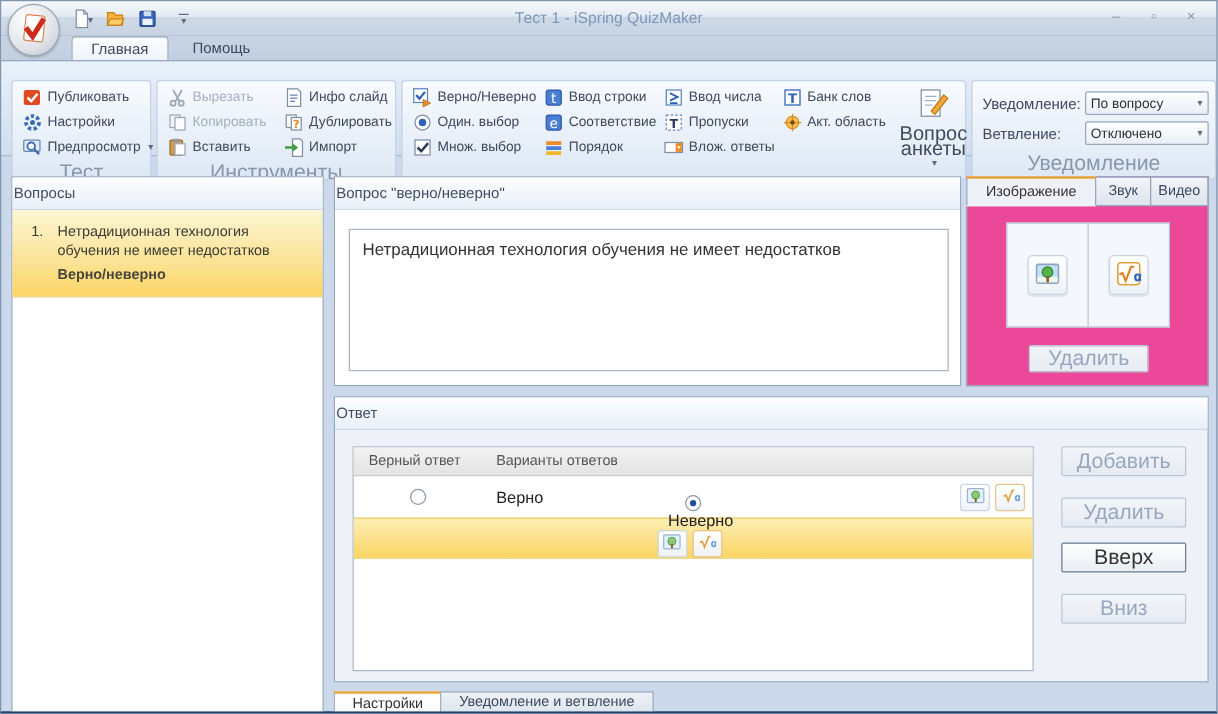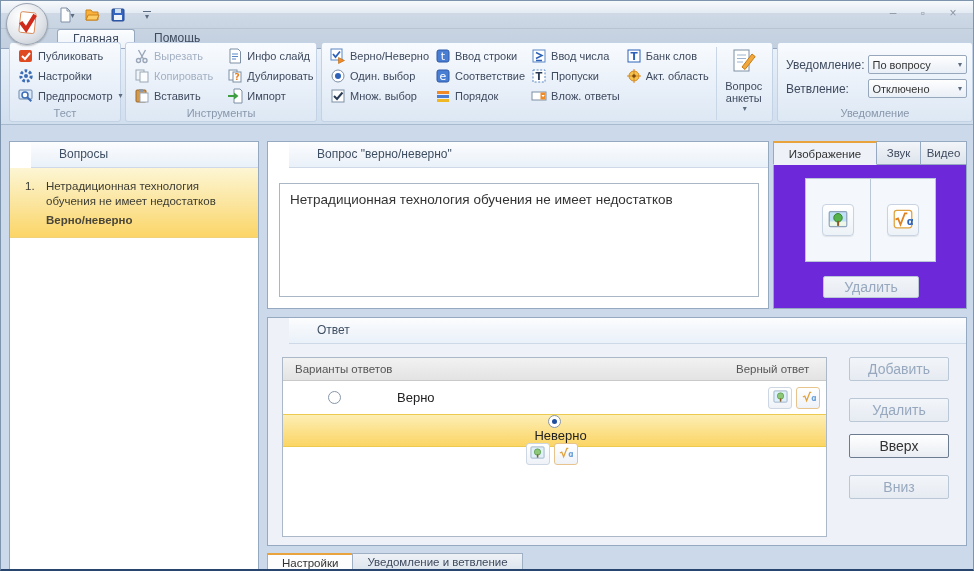--- a/index.html
+++ b/index.html
@@ -48,58 +48,58 @@
   .rtab.active {
     background:linear-gradient(#fbfdfe,#eef3f9);
     border:1px solid #96a8bf; border-bottom:none; border-radius:3px 3px 0 0;
   }
 
   
   .ribbon {
     position:absolute; left:0; top:47px; width:100%; height:77px;
     background:linear-gradient(#e9f1fa,#dbe6f3 55%, #d0deee);
     border-top:1px solid #96a8bf; border-bottom:1px solid #a8bacd;
-    display:flex; align-items:flex-end; padding:15px 3px 2px 8px; gap:4px;
+    display:flex; align-items:flex-start; padding:15px 3px 2px 8px; gap:4px;
   }
   .rgroup {
     border:1px solid #c3d2e4; border-radius:3px;
     background:linear-gradient(#f8fbfe,#e9f0f9 55%, #dde8f4);
     display:flex; flex-direction:column; height:80px;
   }
   .rgroup-content { flex:1; display:flex; padding:3px 5px 0 5px; }
-  .rgroup-label { text-align:center; font-size:11px; color:#8897ab; padding:0 4px 2px 4px; white-space:nowrap; }
+  .rgroup-label { text-align:center; font-size:17px; color:#8897ab; padding:0 4px 2px 4px; white-space:nowrap; }
   .rcol { display:flex; flex-direction:column; justify-content:flex-start; }
   .rdiv { width:1px; background:#c9d6e6; margin:1px 4px; }
   .rbtn {
     display:flex; align-items:center; gap:4px; height:19px; margin-bottom:1px;
     padding:0 3px; font-size:11px; color:#3e4a5e; white-space:nowrap; cursor:pointer; border-radius:2px;
   }
   .rbtn.disabled { color:#a3b0c2; cursor:default; }
   .drop-arrow::after { content:"▾"; font-size:8px; color:#5b6b80; margin-left:2px; }
   .icon16 { width:16px; height:16px; flex:0 0 16px; display:inline-block; }
   .bigbtn {
     width:56px; display:flex; flex-direction:column; align-items:center; justify-content:flex-start;
     padding-top:2px; cursor:pointer; border-radius:3px; text-align:center;
   }
-  .bigbtn .cap { font-size:11px; line-height:12px; color:#3e4a5e; margin-top:3px; }
+  .bigbtn .cap { font-size:16px; line-height:12px; color:#3e4a5e; margin-top:3px; }
   .fieldrow { display:flex; align-items:center; height:24px; }
   .fieldrow .flabel { width:82px; font-size:12px; color:#3e4a5e; }
   .combo {
     width:100px; height:19px; border:1px solid #98a8bc; border-radius:2px;
     background:linear-gradient(#fefefe,#e9eff7); display:flex; align-items:center;
     padding:0 4px; font-size:11px; color:#333; cursor:pointer;
   }
   .combo .cval { flex:1; }
   .combo::after { content:"▾"; font-size:8px; color:#5b6b80; }
 
   
   .panel { position:absolute; background:#fff; border:1px solid #95a9c0; }
   .panel-header {
-    height:26px; line-height:25px; padding-left:28px; font-size:12px; color:#3f4f63;
-    background:linear-gradient(#fcfdfe,#e9f0f8); border-bottom:1px solid #cdd9e6;margin-left:21px;
+    height:26px; line-height:25px; padding-left:1px; font-size:12px; color:#3f4f63;
+    background:linear-gradient(#fcfdfe,#e9f0f8); border-bottom:1px solid #cdd9e6;
   }
 
   
   #questions-panel { left:8px; top:140px; width:250px; height:430px; }
   .qitem {
     position:relative; padding:11px 8px 9px 36px; cursor:pointer;
     background:linear-gradient(#fdf6d4,#fbe49a 55%, #fbd567);
     border-bottom:1px solid #f0d27a; font-size:11.5px; color:#3b3b33; line-height:15px;
   }
   .qnum { position:absolute; left:15px; top:11px; }
@@ -107,21 +107,21 @@
 
   
   #question-panel { left:266px; top:140px; width:502px; height:168px; }
   .qtext-box {
     position:absolute; left:11px; top:41px; width:480px; height:114px;
     border:1px solid #a9b6c4; background:#fff; padding:8px 10px;
     font-size:13.5px; color:#333; cursor:text;
   }
 
   
-  #media-panel { left:772px; top:140px; width:194px; height:168px; background:#6d28d9; }
+  #media-panel { left:772px; top:140px; width:194px; height:168px; background:#ec4899; }
   .media-tabs { position:absolute; left:-1px; top:-1px; right:-1px; height:24px; display:flex; }
   .mtab {
     height:24px; line-height:23px; text-align:center; font-size:11.5px; color:#3e4a5e;
     background:linear-gradient(#f2f5f9,#dde4ec); border:1px solid #95a9c0; border-left:none; cursor:pointer;
   }
   .mtab:first-child { border-left:1px solid #95a9c0; }
   .mtab.active {
     background:#eef2f8; border-bottom:1px solid #eef2f8; border-top:2px solid #e8a33d; color:#333;
   }
   .media-box {
@@ -129,39 +129,39 @@
     border:1px solid #b9c6d6; background:#f4f7fb; display:flex;
   }
   .media-cell { flex:1; display:flex; align-items:center; justify-content:center; }
   .media-cell + .media-cell { border-left:1px solid #b9c6d6; }
   .icon-btn {
     width:32px; height:32px; display:flex; align-items:center; justify-content:center;
     background:linear-gradient(#ffffff,#edf2f8); border:1px solid #c8d4e2; border-radius:4px;
     box-shadow:0 1px 1px rgba(0,0,0,.08); cursor:pointer;
   }
   .btn {
-    display:block; text-align:center; font-size:14px; border-radius:2px; cursor:pointer;
+    display:block; text-align:center; font-size:17px; border-radius:2px; cursor:pointer;
     background:linear-gradient(#ffffff,#e9edf3); border:1px solid #6b7c90; color:#333;
   }
   .btn.disabled {
     background:linear-gradient(#f2f5f9,#e6ebf2); border:1px solid #bac7d6; color:#97a8be; cursor:default;
   }
   #media-delete { position:absolute; left:49px; top:134px; width:96px; height:22px; line-height:20px; }
 
   
   #answer-panel { left:266px; top:316px; width:700px; height:229px; background:#eef2f8; }
   .answer-table {
     position:absolute; left:14px; top:39px; width:545px; height:180px;
     border:1px solid #aab8c8; background:#fff;
   }
   .atable-head { height:23px; display:flex; background:linear-gradient(#f2f2f2,#e3e3e3); border-bottom:1px solid #c9c9c9; }
   .ath { font-size:11.5px; color:#555; line-height:22px; }
   .ath.c1 { width:102px; padding-left:12px; }
   .ath.c2 { flex:1; padding-left:12px; }
-  .arow { height:33px; display:flex; align-items:center; }
+  .arow { height:33px; display:flex; align-items:center;justify-content:flex-end; }
   .arow .rc1 { width:102px; display:flex; justify-content:center; }
   .arow .rc2 { flex:1; padding-left:12px; font-size:13px; color:#222; }
   .arow .ric { display:flex; gap:4px; padding-right:6px; }
   .arow.selected {
     background:linear-gradient(#fdeeb4,#fbd564);
     border-top:1px solid #ecc94f; border-bottom:1px solid #ecc94f;flex-direction:column;
   }
   .radio { width:13px; height:13px; border-radius:50%; border:1px solid #8696a8; background:#fff; cursor:pointer; position:relative; }
   .radio.checked::after {
     content:""; position:absolute; left:3px; top:3px; width:5px; height:5px; border-radius:50%; background:#1f4e9c;
@@ -213,20 +213,21 @@
         <span class="icon16">
           <svg viewBox="0 0 16 16" width="16" height="16">
               <rect x="2" y="2" width="12" height="12" rx="1" fill="#3565c0" stroke="#24498f"></rect>
               <rect x="5" y="2" width="6" height="4" fill="#cfe0f5"></rect>
               <rect x="4" y="8" width="8" height="5" fill="#eef3fa"></rect>
             </svg>
         </span>
       </span>
       <span class="qat-more"><span class="bar"></span>▾</span>
     </div>
+    <div class="title-text">Тест 1 - iSpring QuizMaker</div>
     <div class="win-controls">
       <span class="win-btn">–</span>
       <span class="win-btn">▫</span>
       <span class="win-btn">×</span>
     </div>
   </div>
 
   <div class="app-circle">
     <span>
       <svg viewBox="0 0 40 40" width="36" height="36">
@@ -542,22 +543,22 @@
       </div>
     </div>
     <span class="btn disabled" id="media-delete">Удалить</span>
   </div>
 
   <div class="panel" id="answer-panel">
     <div class="panel-header">Ответ</div>
 
     <div class="answer-table">
       <div class="atable-head">
+        <span class="ath c1">Верный ответ</span>
         <span class="ath c2">Варианты ответов</span>
-        <span class="ath c1">Верный ответ</span>
       </div>
       <div class="arow">
         <span class="rc1">
             <span class="radio"></span>
           </span>
         <span class="rc2">Верно</span>
         <span class="ric">
           <span class="mini-btn">
             <span>
               <svg viewBox="0 0 16 16" width="15" height="15">

